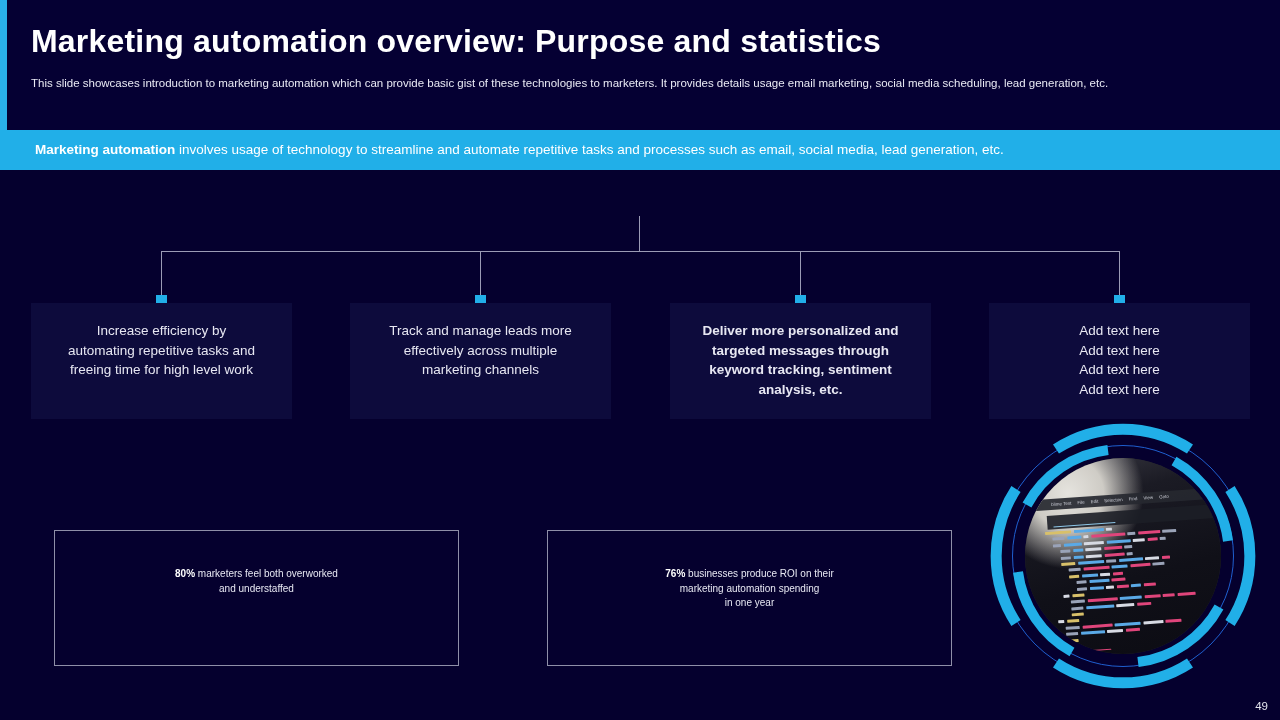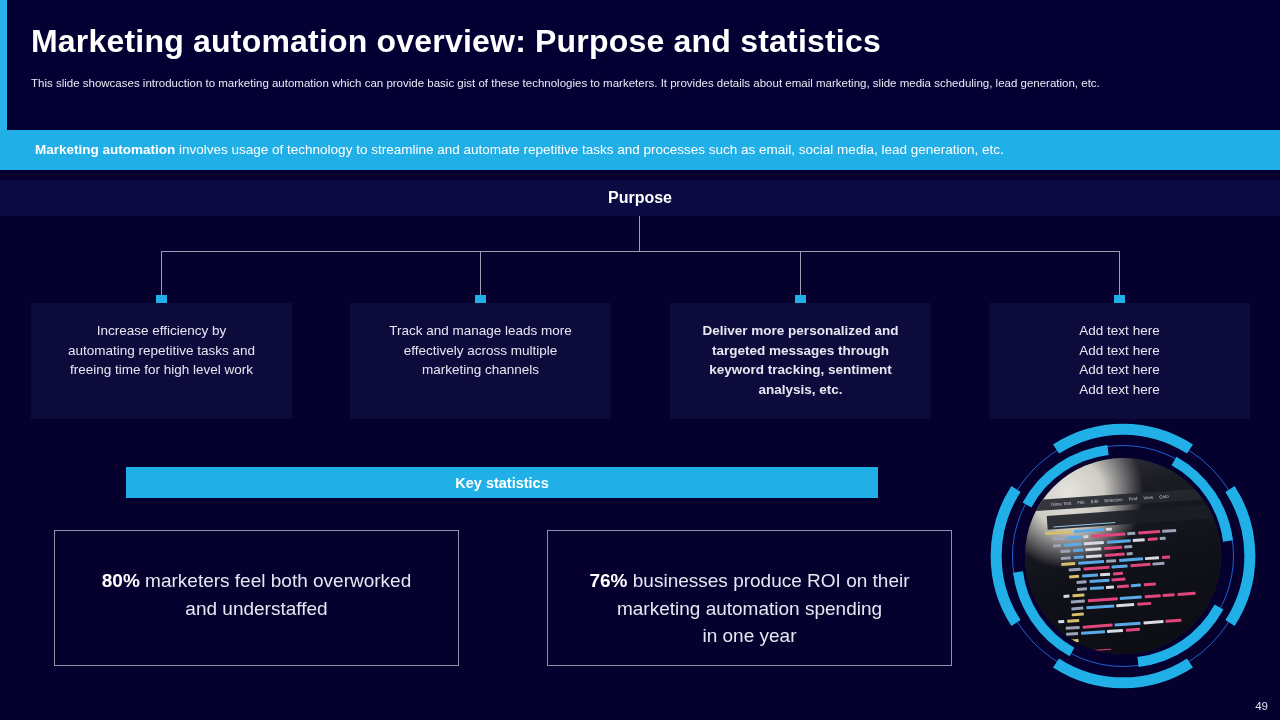--- a/index.html
+++ b/index.html
@@ -163,21 +163,21 @@
     position: absolute;
     top: 530px;
     height: 136px;
     border: 1px solid #8f8fa8;
     background: transparent;
     padding-top: 36px;
   }
   .stat-box.s1 { left: 54px; width: 405px; }
   .stat-box.s2 { left: 547px; width: 405px; }
   .stat-text {
-    font-size: 19px;
+    font-size: 10px;
     color: #e7e7f2;
     line-height: 1.45;
     text-align: center;
     white-space: pre-line;
   }
   .stat-text b { font-weight: bold; color: #ffffff; }
 
   
   .badge-wrap {
     position: absolute;
@@ -286,31 +286,28 @@
 </style>
 </head>
 <body>
 
 <div class="slide">
 
   <div class="header-band">
     <div class="header-accent-left"></div>
   </div>
   <div class="page-title">Marketing automation overview: Purpose and statistics</div>
-  <div class="page-subtitle">This slide showcases introduction to marketing automation which can provide basic gist of these technologies to marketers. It provides details about email marketing, slide media scheduling, lead generation, etc.</div>
+  <div class="page-subtitle">This slide showcases introduction to marketing automation which can provide basic gist of these technologies to marketers. It provides details usage email marketing, social media scheduling, lead generation, etc.</div>
 
   <div class="definition-band">
     <div class="definition-text">
       <b>Marketing automation</b><span> involves usage of technology to streamline and automate repetitive tasks and processes such as email, social media, lead generation, etc.</span>
     </div>
   </div>
 
-  <div class="purpose-band">
-    <div class="purpose-title">Purpose</div>
-  </div>
 
   <div class="conn-stem"></div>
   <div class="conn-bar"></div>
   <div class="conn-drop d1"></div>
   <div class="conn-drop d2"></div>
   <div class="conn-drop d3"></div>
   <div class="conn-drop d4"></div>
 
   <div class="card-tab t1"></div>
   <div class="card-tab t2"></div>
@@ -333,23 +330,20 @@
 keyword tracking, sentiment
 analysis, etc.</div>
   </div>
   <div class="card c4">
     <div class="card-text">Add text here
 Add text here
 Add text here
 Add text here</div>
   </div>
 
-  <div class="keystats-band">
-    <div class="keystats-title">Key statistics</div>
-  </div>
 
   <div class="stat-box s1">
     <div class="stat-text"><b>80%</b><span> marketers feel both overworked
 and understaffed</span></div>
   </div>
   <div class="stat-box s2">
     <div class="stat-text"><b>76%</b><span> businesses produce ROI on their
 marketing automation spending
 in one year</span></div>
   </div>

